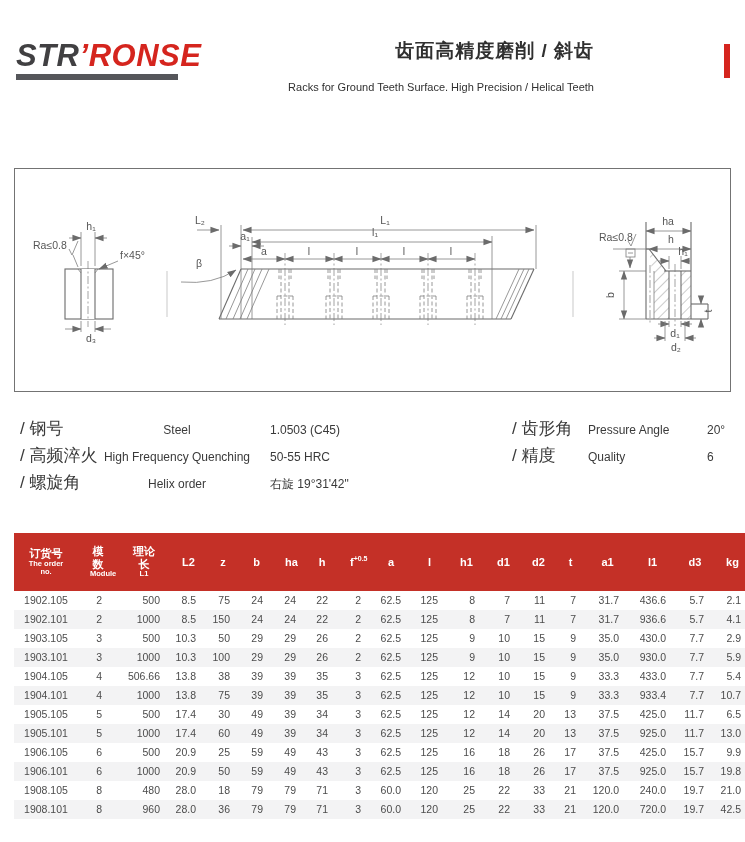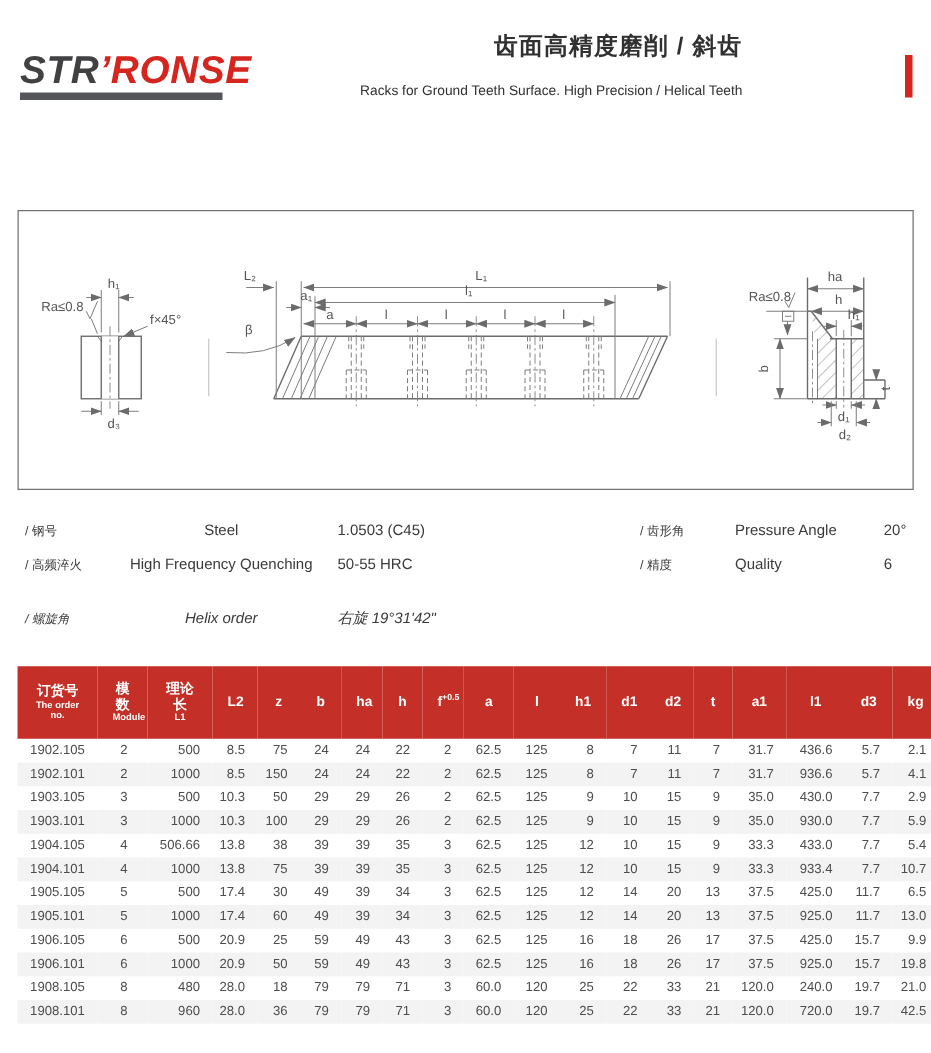--- a/index.html
+++ b/index.html
@@ -7,21 +7,21 @@
        font-family:"Liberation Sans",sans-serif;color:#333;}
   .page{position:absolute;inset:0;width:625px;height:842px;background:#fff;}
 
   
   .logo{position:absolute;left:16px;top:40px;}
   .logo-text{font-size:31px;font-weight:bold;font-style:italic;line-height:1;
              letter-spacing:0.5px;white-space:nowrap;}
   .logo-str{color:#414042;}
   .logo-red{color:var(--brand,#d5251e);}
   .logo-bar{margin-top:3px;width:162px;height:6px;background:#55565a;}
-  .title{position:absolute;right:31px;top:24px;text-align:right;}
+  .title{position:absolute;right:31px;top:38px;text-align:right;}
   .title-zh{font-size:19px;font-weight:bold;color:#303030;letter-spacing:1px;}
   .title-en{font-size:11px;color:#303030;margin-top:17px;}
   .accent{position:absolute;left:724px;top:44px;width:6px;height:34px;background:var(--brand,#d5251e);}
 
   
   .panel{position:absolute;left:14px;top:168px;width:715px;height:222px;border:1px solid #737373;background:#fff;}
   .panel svg{display:block;}
   .ln{stroke:#6b6b6b;stroke-width:1.1;fill:none;}
   .tn{stroke:#7d7d7d;stroke-width:0.8;fill:none;}
   .dash{stroke-dasharray:4,2.5;}
@@ -29,21 +29,21 @@
   .divl{stroke:#c9c9c9;stroke-width:1;}
   .dl{fill:#565656;font-size:10.5px;font-family:"Liberation Sans",sans-serif;}
 
   
   .specs{position:absolute;left:0;top:412px;width:745px;height:90px;font-size:12px;color:#3a3a3a;}
   .spec-row{position:absolute;display:flex;align-items:baseline;white-space:nowrap;}
   .spec-row.left .s-zh{width:64px;}
   .spec-row.left .s-en{width:186px;text-align:center;}
   .spec-row.right .s-zh{width:76px;}
   .spec-row.right .s-en{width:119px;}
-  .s-zh{font-size:10px;}
+  .s-zh{font-size:17px;}
   .s-val{}
 
   
   .dtable{position:absolute;left:14px;top:533px;width:717px;border-collapse:collapse;table-layout:fixed;}
   .dtable thead tr{height:40px;background:var(--thead,#c43027);}
   .dtable th{color:#fff;font-weight:bold;font-size:11px;vertical-align:middle;padding:12px;text-align:center;line-height:1.15;}
   .th-en{font-size:7.5px;font-weight:bold;}
   .dtable th sup{font-size:7px;}
   .dtable tbody tr{height:19px;}
   .dtable tbody tr:nth-child(even){background:#f3f3f4;}
@@ -277,21 +277,21 @@
     <div class="spec-row left" style="left:20px;top:5px;">
       <span class="s-zh"><span>/</span> <span>钢号</span></span>
       <span class="s-en">Steel</span>
       <span class="s-val">1.0503 (C45)</span>
     </div>
     <div class="spec-row left" style="left:20px;top:32px;">
       <span class="s-zh"><span>/</span> <span>高频淬火</span></span>
       <span class="s-en">High Frequency Quenching</span>
       <span class="s-val">50-55 HRC</span>
     </div>
-    <div class="spec-row left" style="left:20px;top:74px;font-style:italic;">
+    <div class="spec-row left" style="left:20px;top:59px;">
       <span class="s-zh"><span>/</span> <span>螺旋角</span></span>
       <span class="s-en">Helix order</span>
       <span class="s-val">右旋 19°31'42"</span>
     </div>
     <div class="spec-row right" style="left:512px;top:5px;">
       <span class="s-zh"><span>/</span> <span>齿形角</span></span>
       <span class="s-en">Pressure Angle</span>
       <span class="s-val">20°</span>
     </div>
     <div class="spec-row right" style="left:512px;top:32px;">

